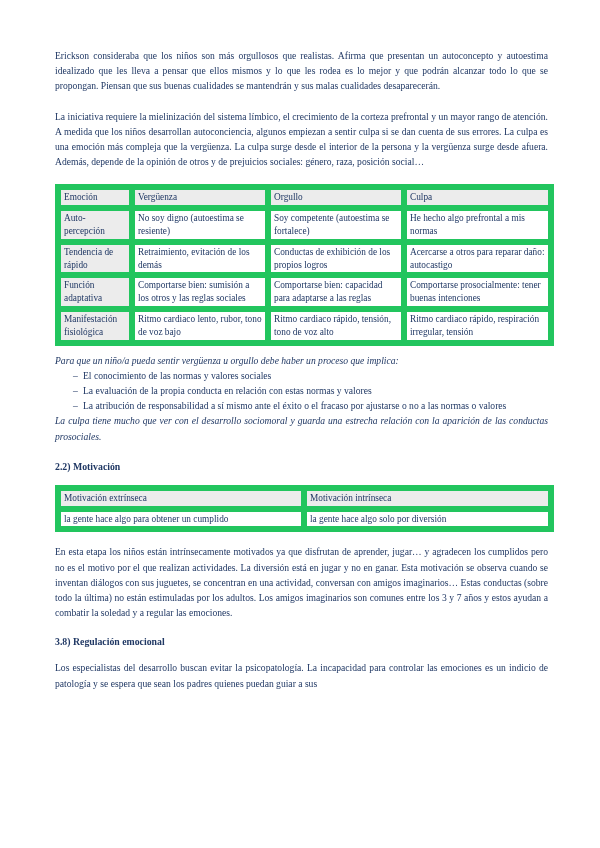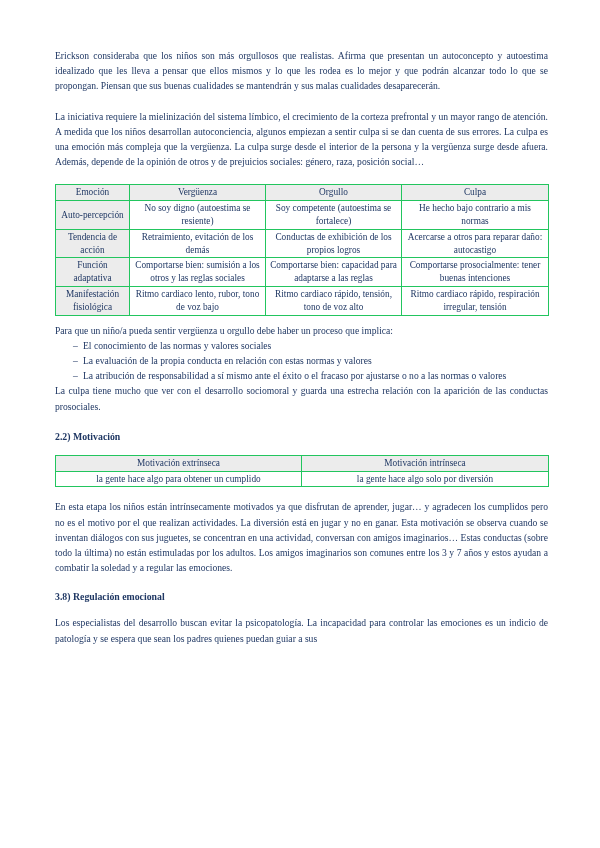--- a/index.html
+++ b/index.html
@@ -32,22 +32,22 @@
   .heading.spaced { margin-top: 3px; }
   table.tbl {
     border-collapse: collapse;
     table-layout: fixed;
     width: 493px;
     margin: 0 0 7px 0;
     font-size: 9.3px;
     line-height: 12.8px;
   }
   table.tbl th, table.tbl td {
-    border: 1px solid #22c55e;
-    text-align: center;
+    border: 6px solid #22c55e;
+    text-align: left;
     vertical-align: middle;
     padding: 1px 3px;
     font-weight: normal;
     color: #203864;
     overflow: hidden;
   }
   table.tbl th, td.lbl {
     background: #ececec;
   }
   .bullet-list {
@@ -61,20 +61,21 @@
   }
   .bullet-item .marker {
     flex: 0 0 10px;
   }
   .bullet-item .btxt { flex: 1; }
   .closing-para {
     font-size: 9.6px;
     line-height: 15.2px;
     text-align: justify;
     margin: 0 0 16px 0;
+    font-style: italic;
   }
   .tbl2-wrap { margin-bottom: 12px; }
 </style>
 </head>
 <body>
 
 <div class="page">
 
   <p class="para">Erickson consideraba que los niños son más orgullosos que realistas. Afirma que presentan un autoconcepto y autoestima idealizado que les lleva a pensar que ellos mismos y lo que les rodea es lo mejor y que podrán alcanzar todo lo que se propongan. Piensan que sus buenas cualidades se mantendrán y sus malas cualidades desaparecerán.</p>
 
@@ -92,24 +93,24 @@
       <tr>
         <th>Emoción</th>
         <th>Vergüenza</th>
         <th>Orgullo</th>
         <th>Culpa</th>
       </tr>
       <tr>
         <td class="lbl">Auto-percepción</td>
         <td>No soy digno (autoestima se resiente)</td>
         <td>Soy competente (autoestima se fortalece)</td>
-        <td>He hecho bajo contrario a mis normas</td>
+        <td>He hecho algo prefrontal a mis normas</td>
       </tr>
       <tr>
-        <td class="lbl">Tendencia de acción</td>
+        <td class="lbl">Tendencia de rápido</td>
         <td>Retraimiento, evitación de los demás</td>
         <td>Conductas de exhibición de los propios logros</td>
         <td>Acercarse a otros para reparar daño: autocastigo</td>
       </tr>
       <tr>
         <td class="lbl">Función adaptativa</td>
         <td>Comportarse bien: sumisión a los otros y las reglas sociales</td>
         <td>Comportarse bien: capacidad para adaptarse a las reglas</td>
         <td>Comportarse prosocialmente: tener buenas intenciones</td>
       </tr>

